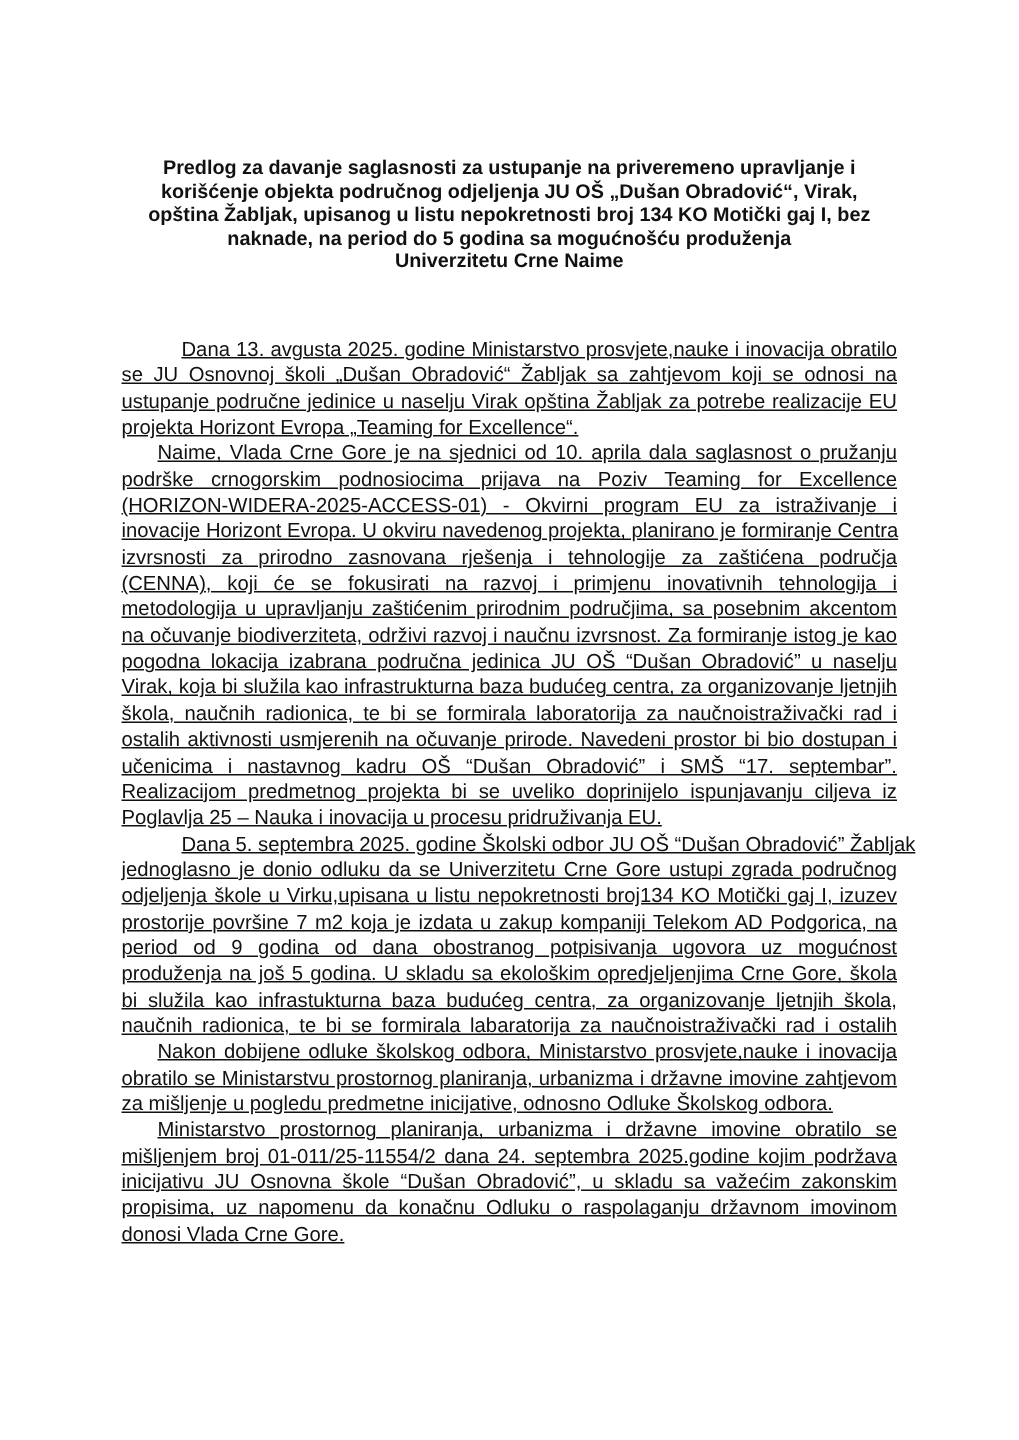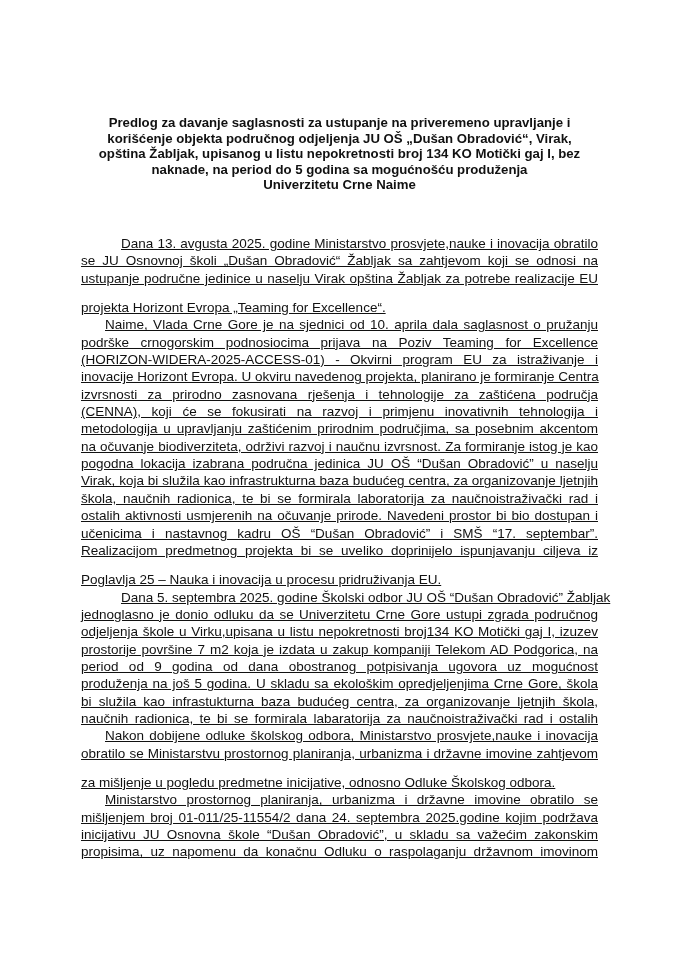--- a/index.html
+++ b/index.html
@@ -11,21 +11,21 @@
       width: 679px;
       height: 960px;
       position: relative;
       overflow: hidden;
       color: #111111;
       font-family: "Liberation Sans", sans-serif;
     }
     .page {
       position: absolute;
       left: 0;
-      top: 11px;
+      top: 0;
       width: 679px;
       height: 748px;
       background: #ffffff;
     }
     .title {
       position: absolute;
       left: 86px;
       width: 507px;
       top: 104px;
       text-align: center;
@@ -48,21 +48,20 @@
       text-decoration: underline;
     }
     .line {
       display: block;
       text-align: justify;
       text-align-last: justify;
       white-space: nowrap;
     }
     .line.last {
       text-align-last: left;
-      margin-top: 12px;
     }
     .line.ind { padding-left: 24px; }
     .line.ind-first { padding-left: 40px; }
   </style>
 </head>
 <body>
 
 <div class="page">
 
   <div class="title">
@@ -115,16 +114,17 @@
       <span class="line ind">Nakon dobijene odluke školskog odbora, Ministarstvo prosvjete,nauke i inovacija</span>
       <span class="line">obratilo se Ministarstvu prostornog planiranja, urbanizma i državne imovine zahtjevom</span>
       <span class="line last">za mišljenje u pogledu predmetne inicijative, odnosno Odluke Školskog odbora.</span>
     </div>
 
     <div class="para-block">
       <span class="line ind">Ministarstvo prostornog planiranja, urbanizma i državne imovine obratilo se</span>
       <span class="line">mišljenjem broj 01-011/25-11554/2 dana 24. septembra 2025.godine kojim podržava</span>
       <span class="line">inicijativu JU Osnovna škole “Dušan Obradović”, u skladu sa važećim zakonskim</span>
       <span class="line">propisima, uz napomenu da konačnu Odluku o raspolaganju državnom imovinom</span>
+      <span class="line last">donosi Vlada Crne Gore.</span>
     </div>
 
   </div>
 </div>
 
 </body></html>

